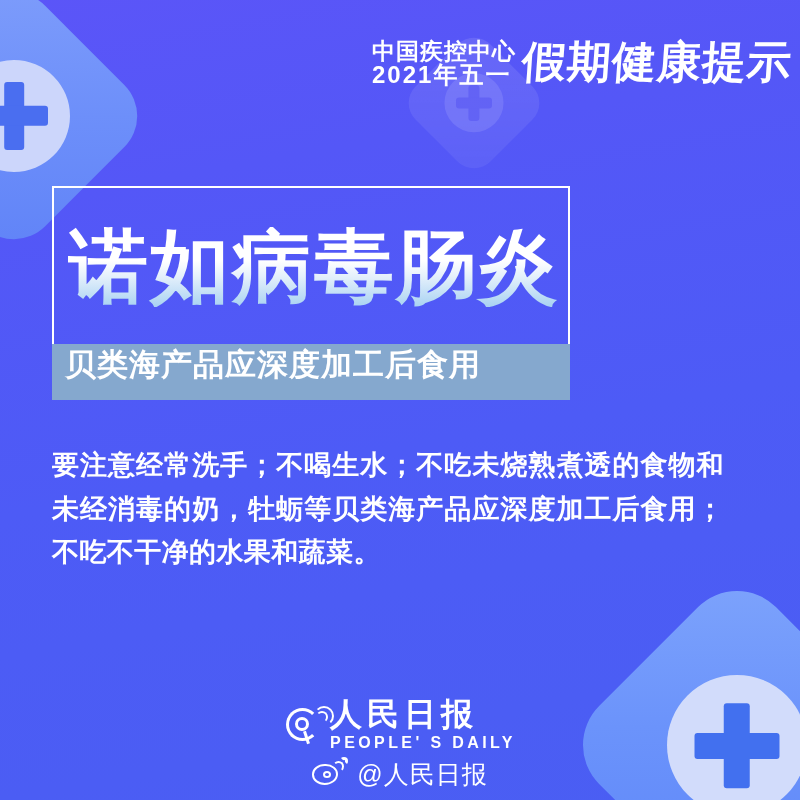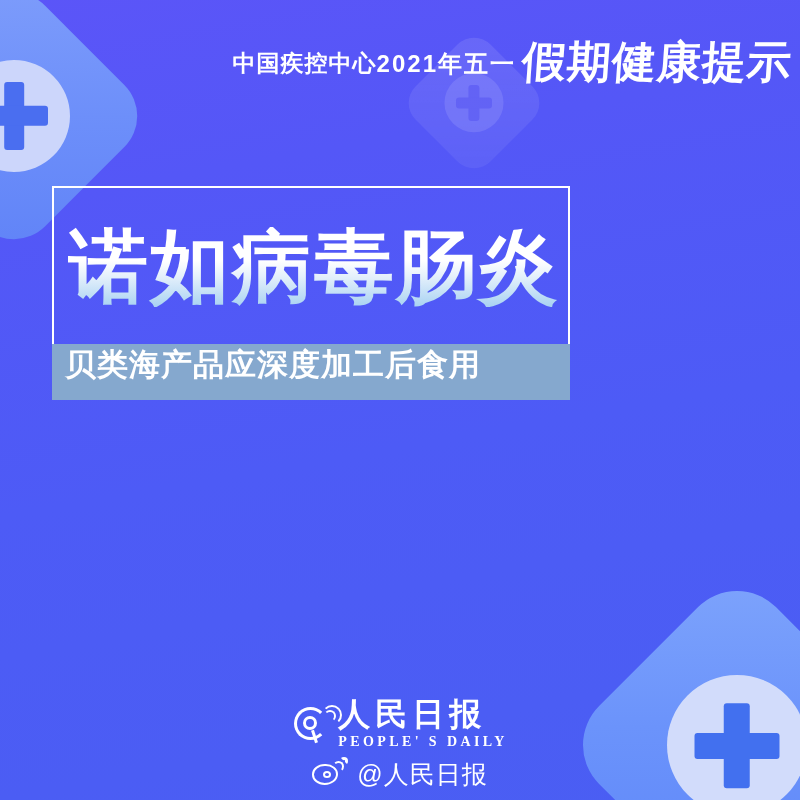--- a/index.html
+++ b/index.html
@@ -118,21 +118,21 @@
     top: 32px;
     width: 800px;
     height: 64px;
     display: flex;
     align-items: center;
     justify-content: flex-end;
     padding-right: 8px;
   }
   .hdr-lines {
     display: flex;
-    flex-direction: row;
+    flex-direction: column;
     justify-content: center;
     line-height: 1.02;
     margin-right: 6px;
   }
   .hdr-lines span {
     color: #ffffff;
     font-size: 23px;
     font-weight: bold;
     letter-spacing: 1px;
     white-space: nowrap;
@@ -266,26 +266,25 @@
   }
   .pd-cn {
     color: #ffffff;
     font-size: 32px;
     font-weight: bold;
     letter-spacing: 5px;
     white-space: nowrap;
   }
   .pd-en {
     color: #ffffff;
-    font-size: 14px;
+    font-size: 16px;
     font-weight: bold;
     letter-spacing: 3.4px;
     margin-top: 5px;
     white-space: nowrap;
-    font-family: Liberation Serif, serif;
   }
 
   
   .wb-row {
     position: absolute;
     left: 0;
     top: 758px;
     width: 800px;
     display: flex;
     justify-content: center;
@@ -371,20 +370,21 @@
   </div>
 
   <div class="title-box">
     <div class="title-text">诺如病毒肠炎</div>
   </div>
 
   <div class="subtitle-band">
     <div class="subtitle-text">贝类海产品应深度加工后食用</div>
   </div>
 
+  <div class="body-text">要注意经常洗手；不喝生水；不吃未烧熟煮透的食物和未经消毒的奶，牡蛎等贝类海产品应深度加工后食用；不吃不干净的水果和蔬菜。</div>
 
   <div class="pd-logo">
     <div class="pd-at">
       <div class="ring"></div>
       <div class="dot"></div>
       <div class="tail"></div>
       <div class="wave w1"></div>
       <div class="wave w2"></div>
     </div>
     <div class="pd-words">

